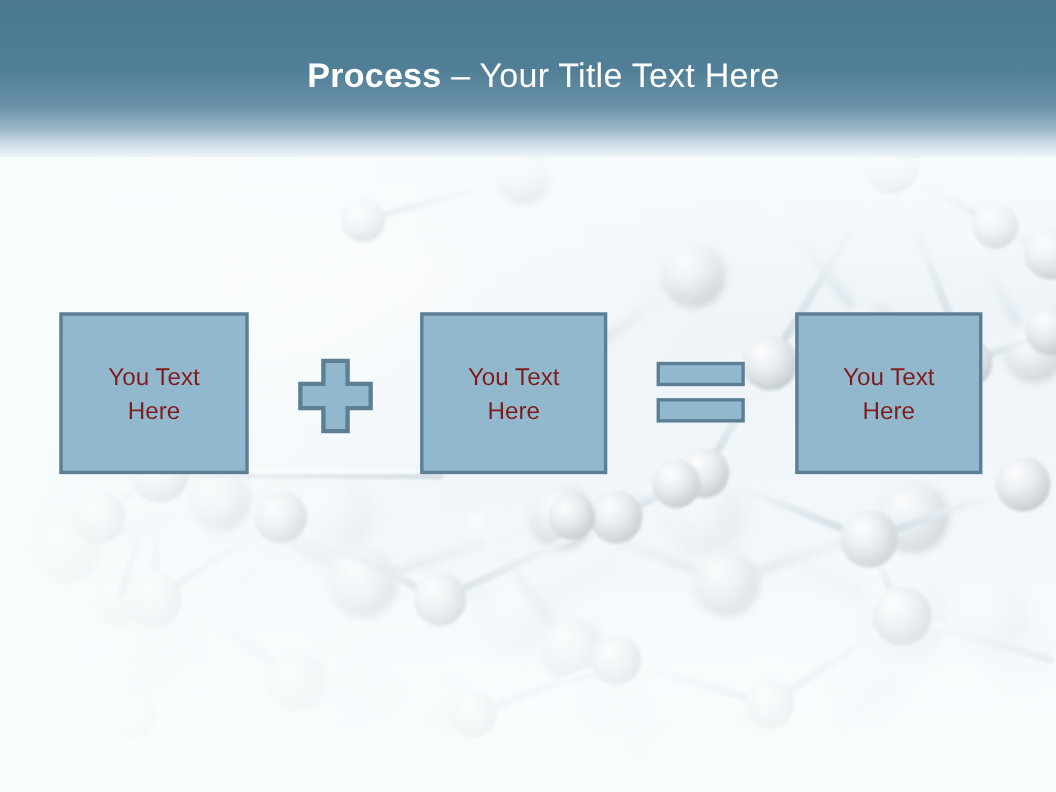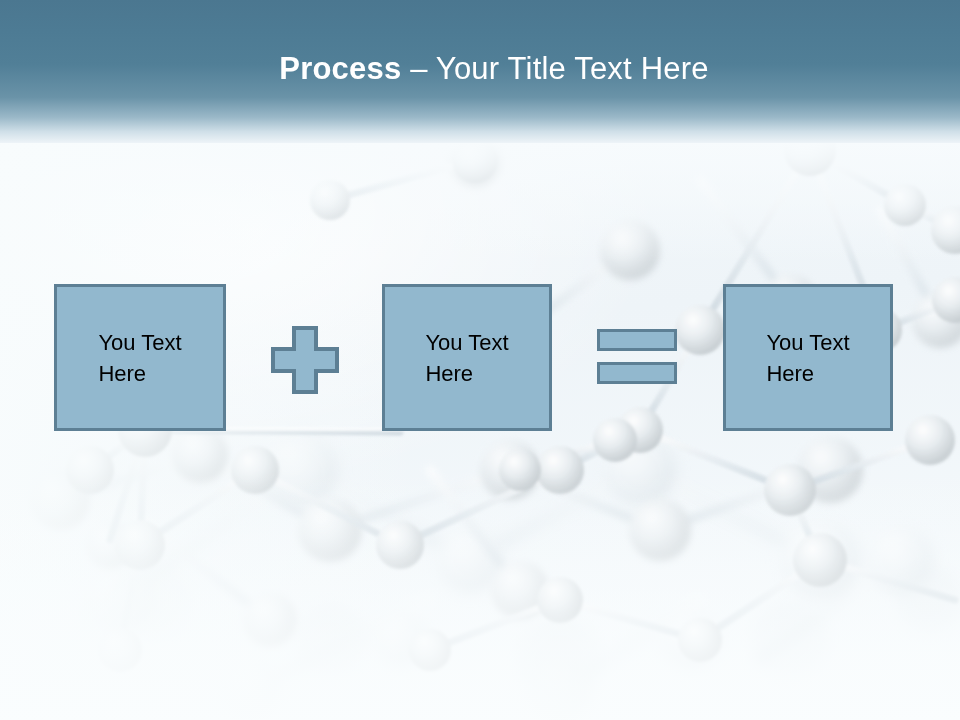--- a/index.html
+++ b/index.html
@@ -52,22 +52,22 @@
 
   
   .box{
     position:absolute;
     background:#92b8ce;
     border:3px solid #5d7f94;
     box-sizing:border-box;
     display:flex;align-items:center;justify-content:center;
   }
   .box-text{
-    color:#000000;font-size:22px;line-height:31px;
-    font-weight:normal;
+    color:#7f1d1d;font-size:22px;line-height:31px;
+    text-align:center;font-weight:normal;
   }
   #box1{left:54px;top:284px;width:172px;height:147px;}
   #box2{left:382px;top:284px;width:170px;height:147px;}
   #box3{left:723px;top:284px;width:170px;height:147px;}
 
   
   .op-plus{position:absolute;left:271px;top:326px;width:68px;height:68px;}
   .op-plus svg{display:block;}
 
   

